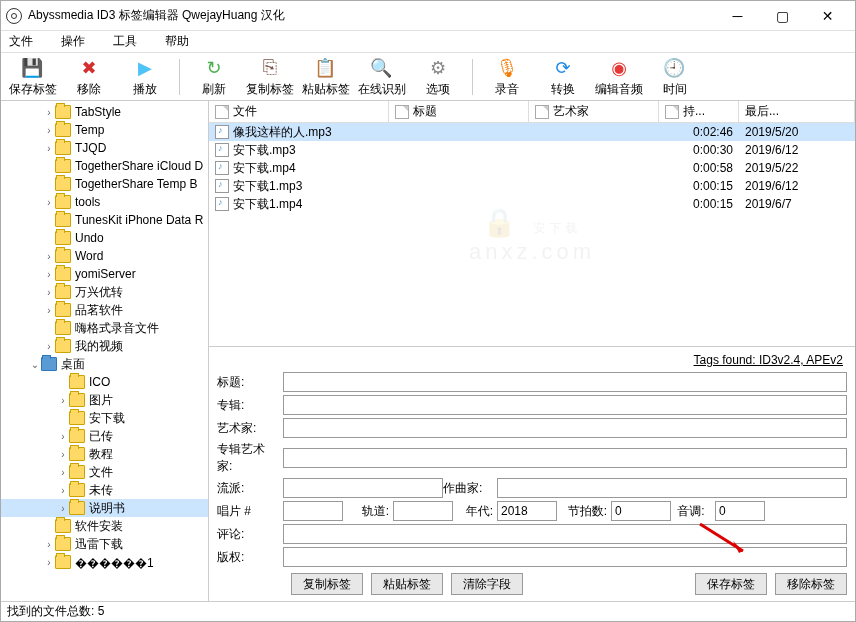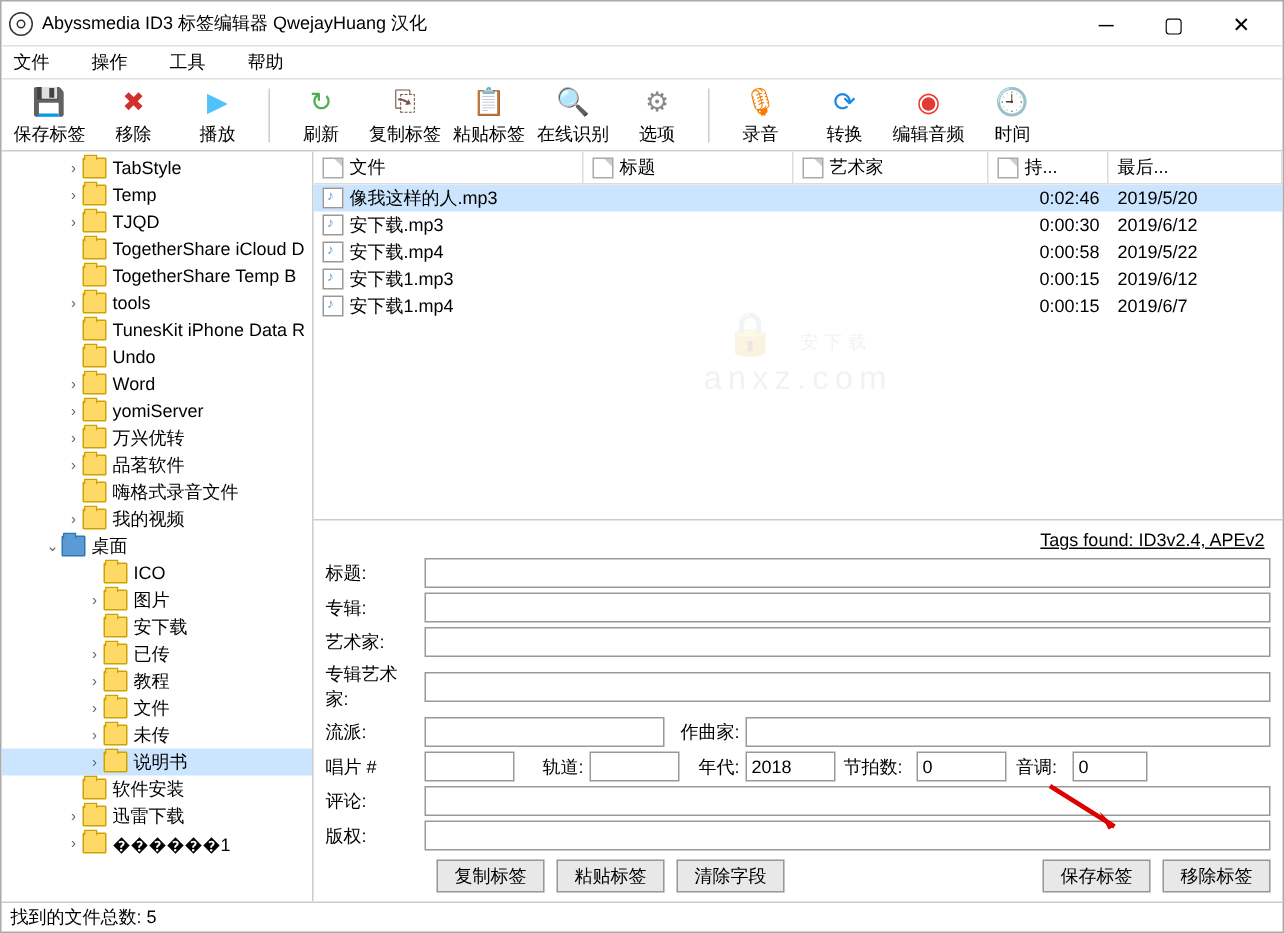--- a/index.html
+++ b/index.html
@@ -381,31 +381,31 @@
             <div class="flbl">艺术家:</div>
             <input class="full" style="">
           </div>
         <div class="frow">
             <div class="flbl">专辑艺术家:</div>
             <input class="full" style="">
           </div>
         <div class="frow">
           <div class="flbl">流派:</div>
           <input style="width: 160px;">
-          <div style="width:54px;text-align:right;padding-right:4px">作曲家:</div>
+          <div style="width:54px;text-align:left;padding-right:4px">作曲家:</div>
           <input class="full" style="">
         </div>
         <div class="frow">
           <div class="flbl">唱片 #</div>
           <input style="width: 60px;">
           <div style="width:50px;text-align:right;padding-right:4px">轨道:</div>
           <input style="width: 60px;">
           <div style="width:44px;text-align:right;padding-right:4px">年代:</div>
           <input style="width: 60px;" value="2018">
-          <div style="width:54px;text-align:center;padding-right:4px">节拍数:</div>
+          <div style="width:54px;text-align:right;padding-right:4px">节拍数:</div>
           <input style="width: 60px;" value="0">
           <div style="width:44px;text-align:center;padding-right:4px">音调:</div>
           <input style="width: 50px;" value="0">
         </div>
         <div class="frow">
             <div class="flbl">评论:</div>
             <input class="full" style="">
           </div>
         <div class="frow">
             <div class="flbl">版权:</div>

